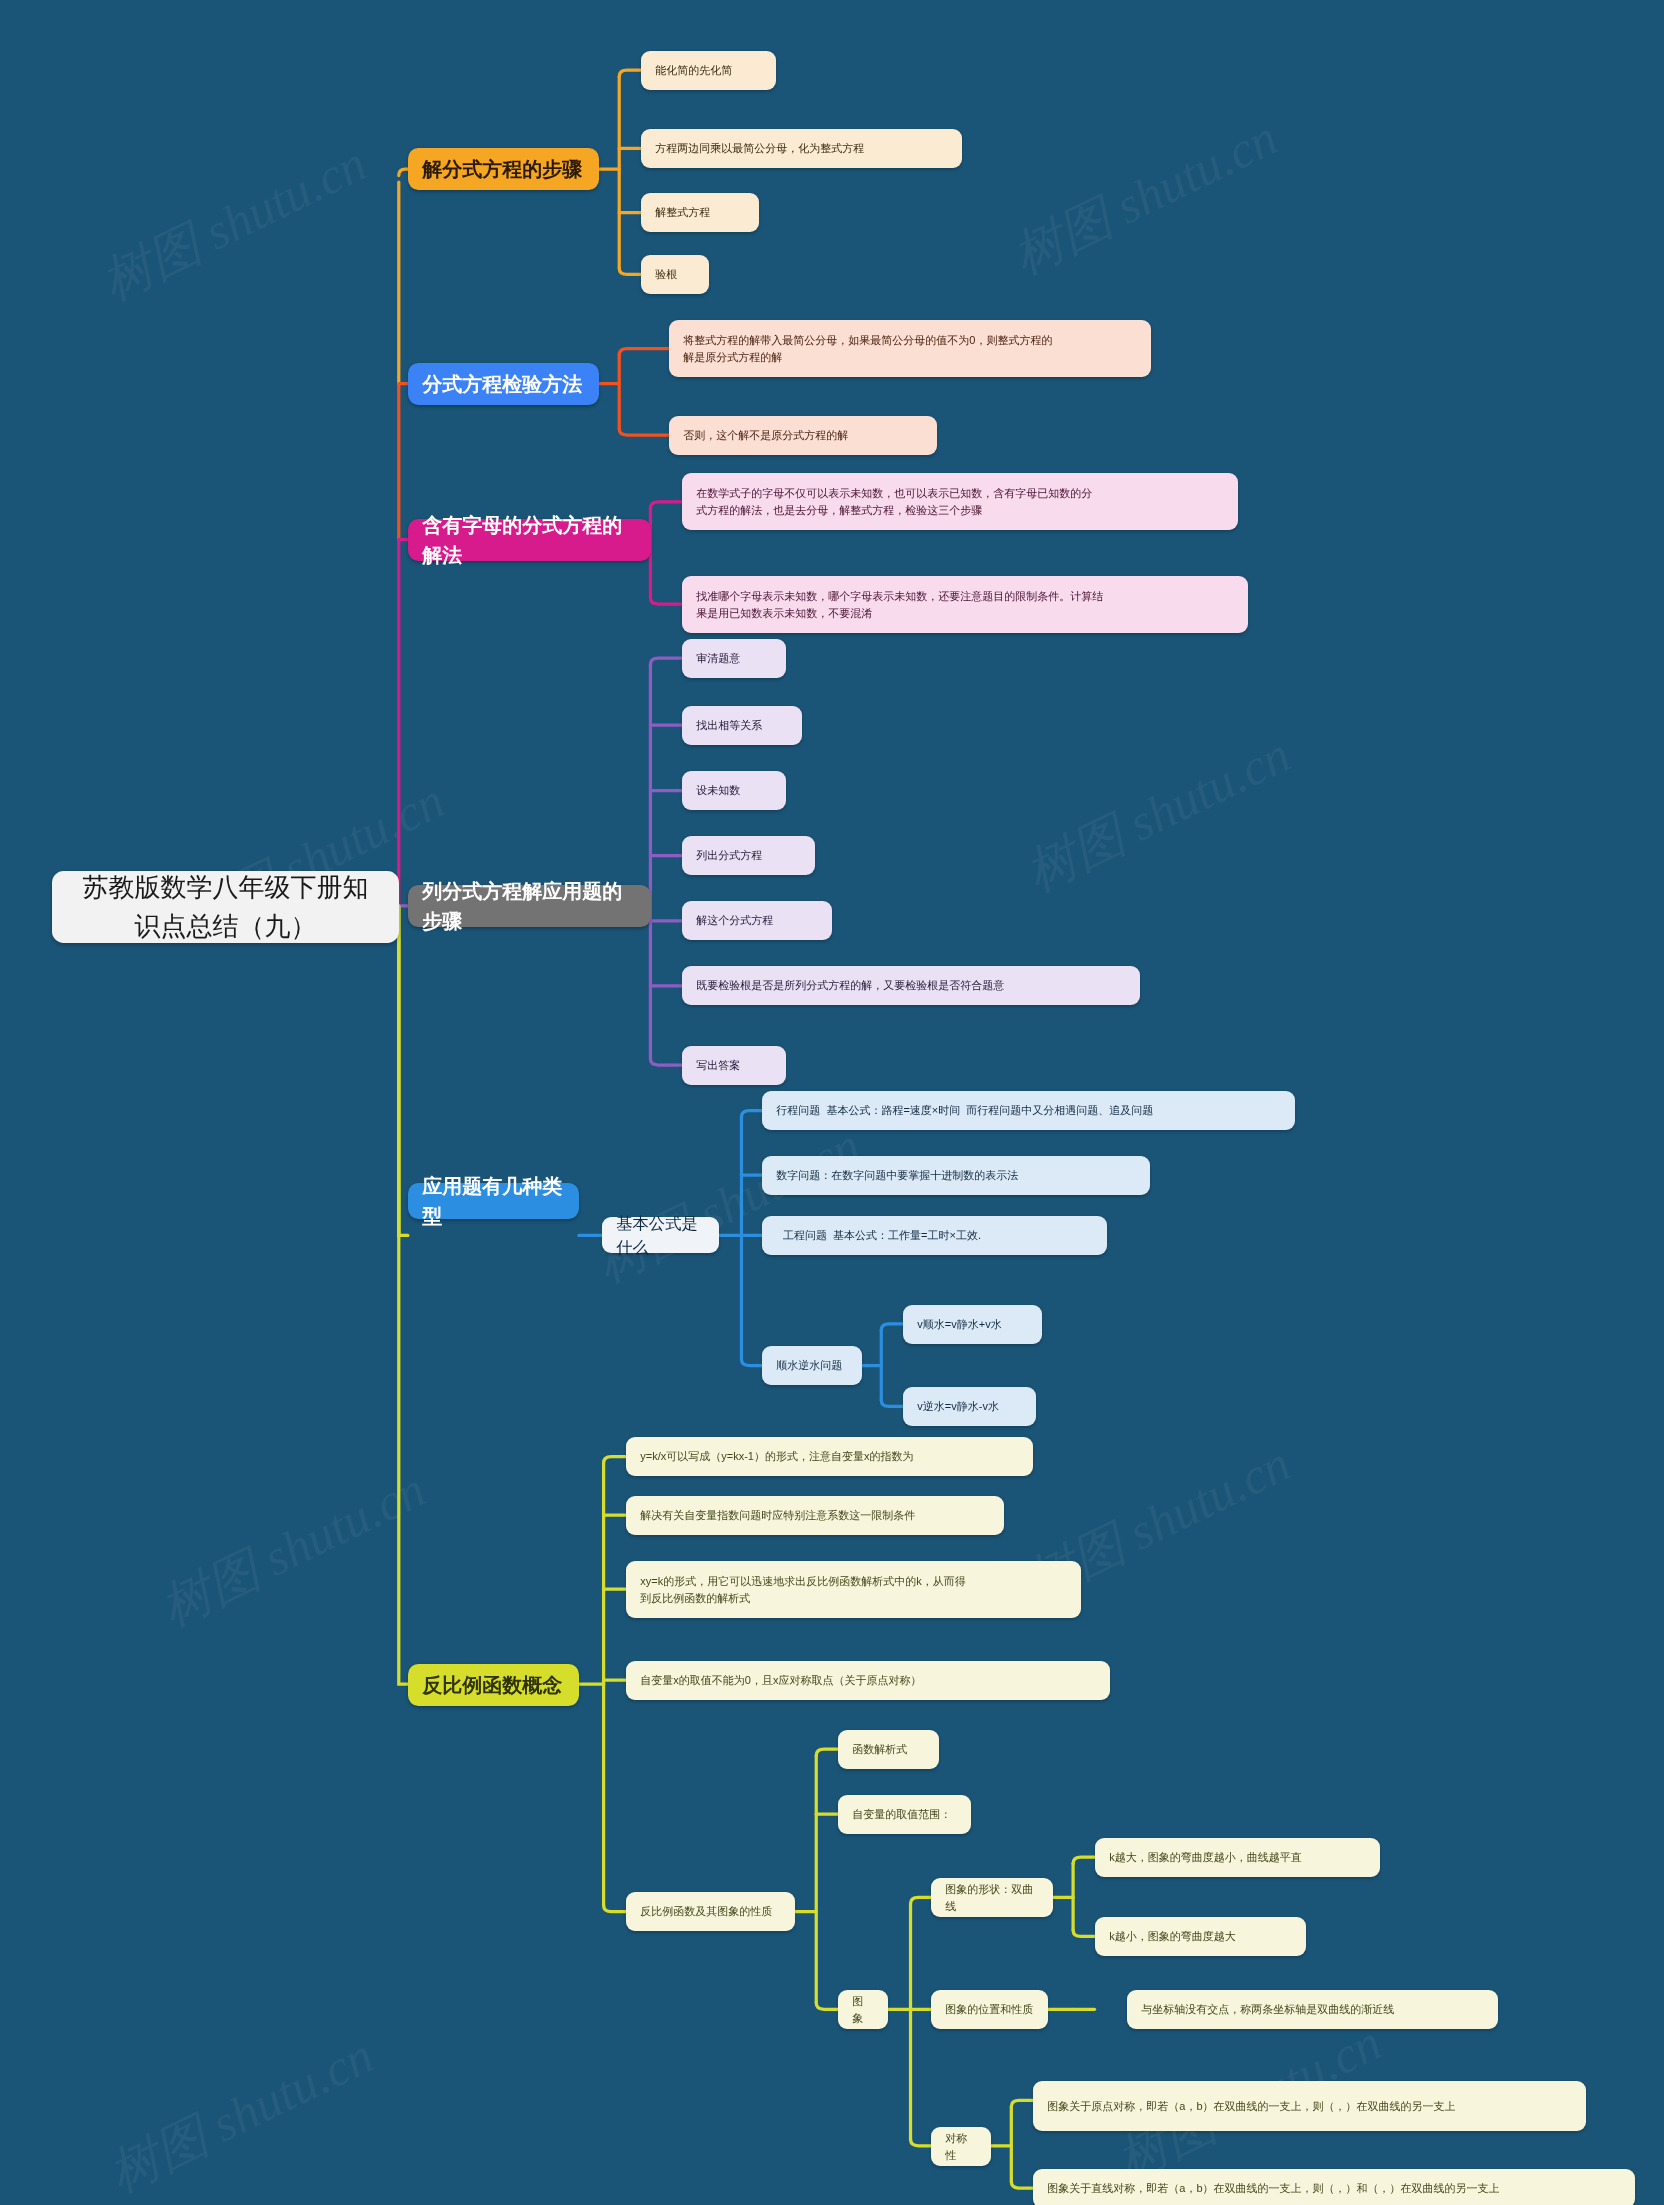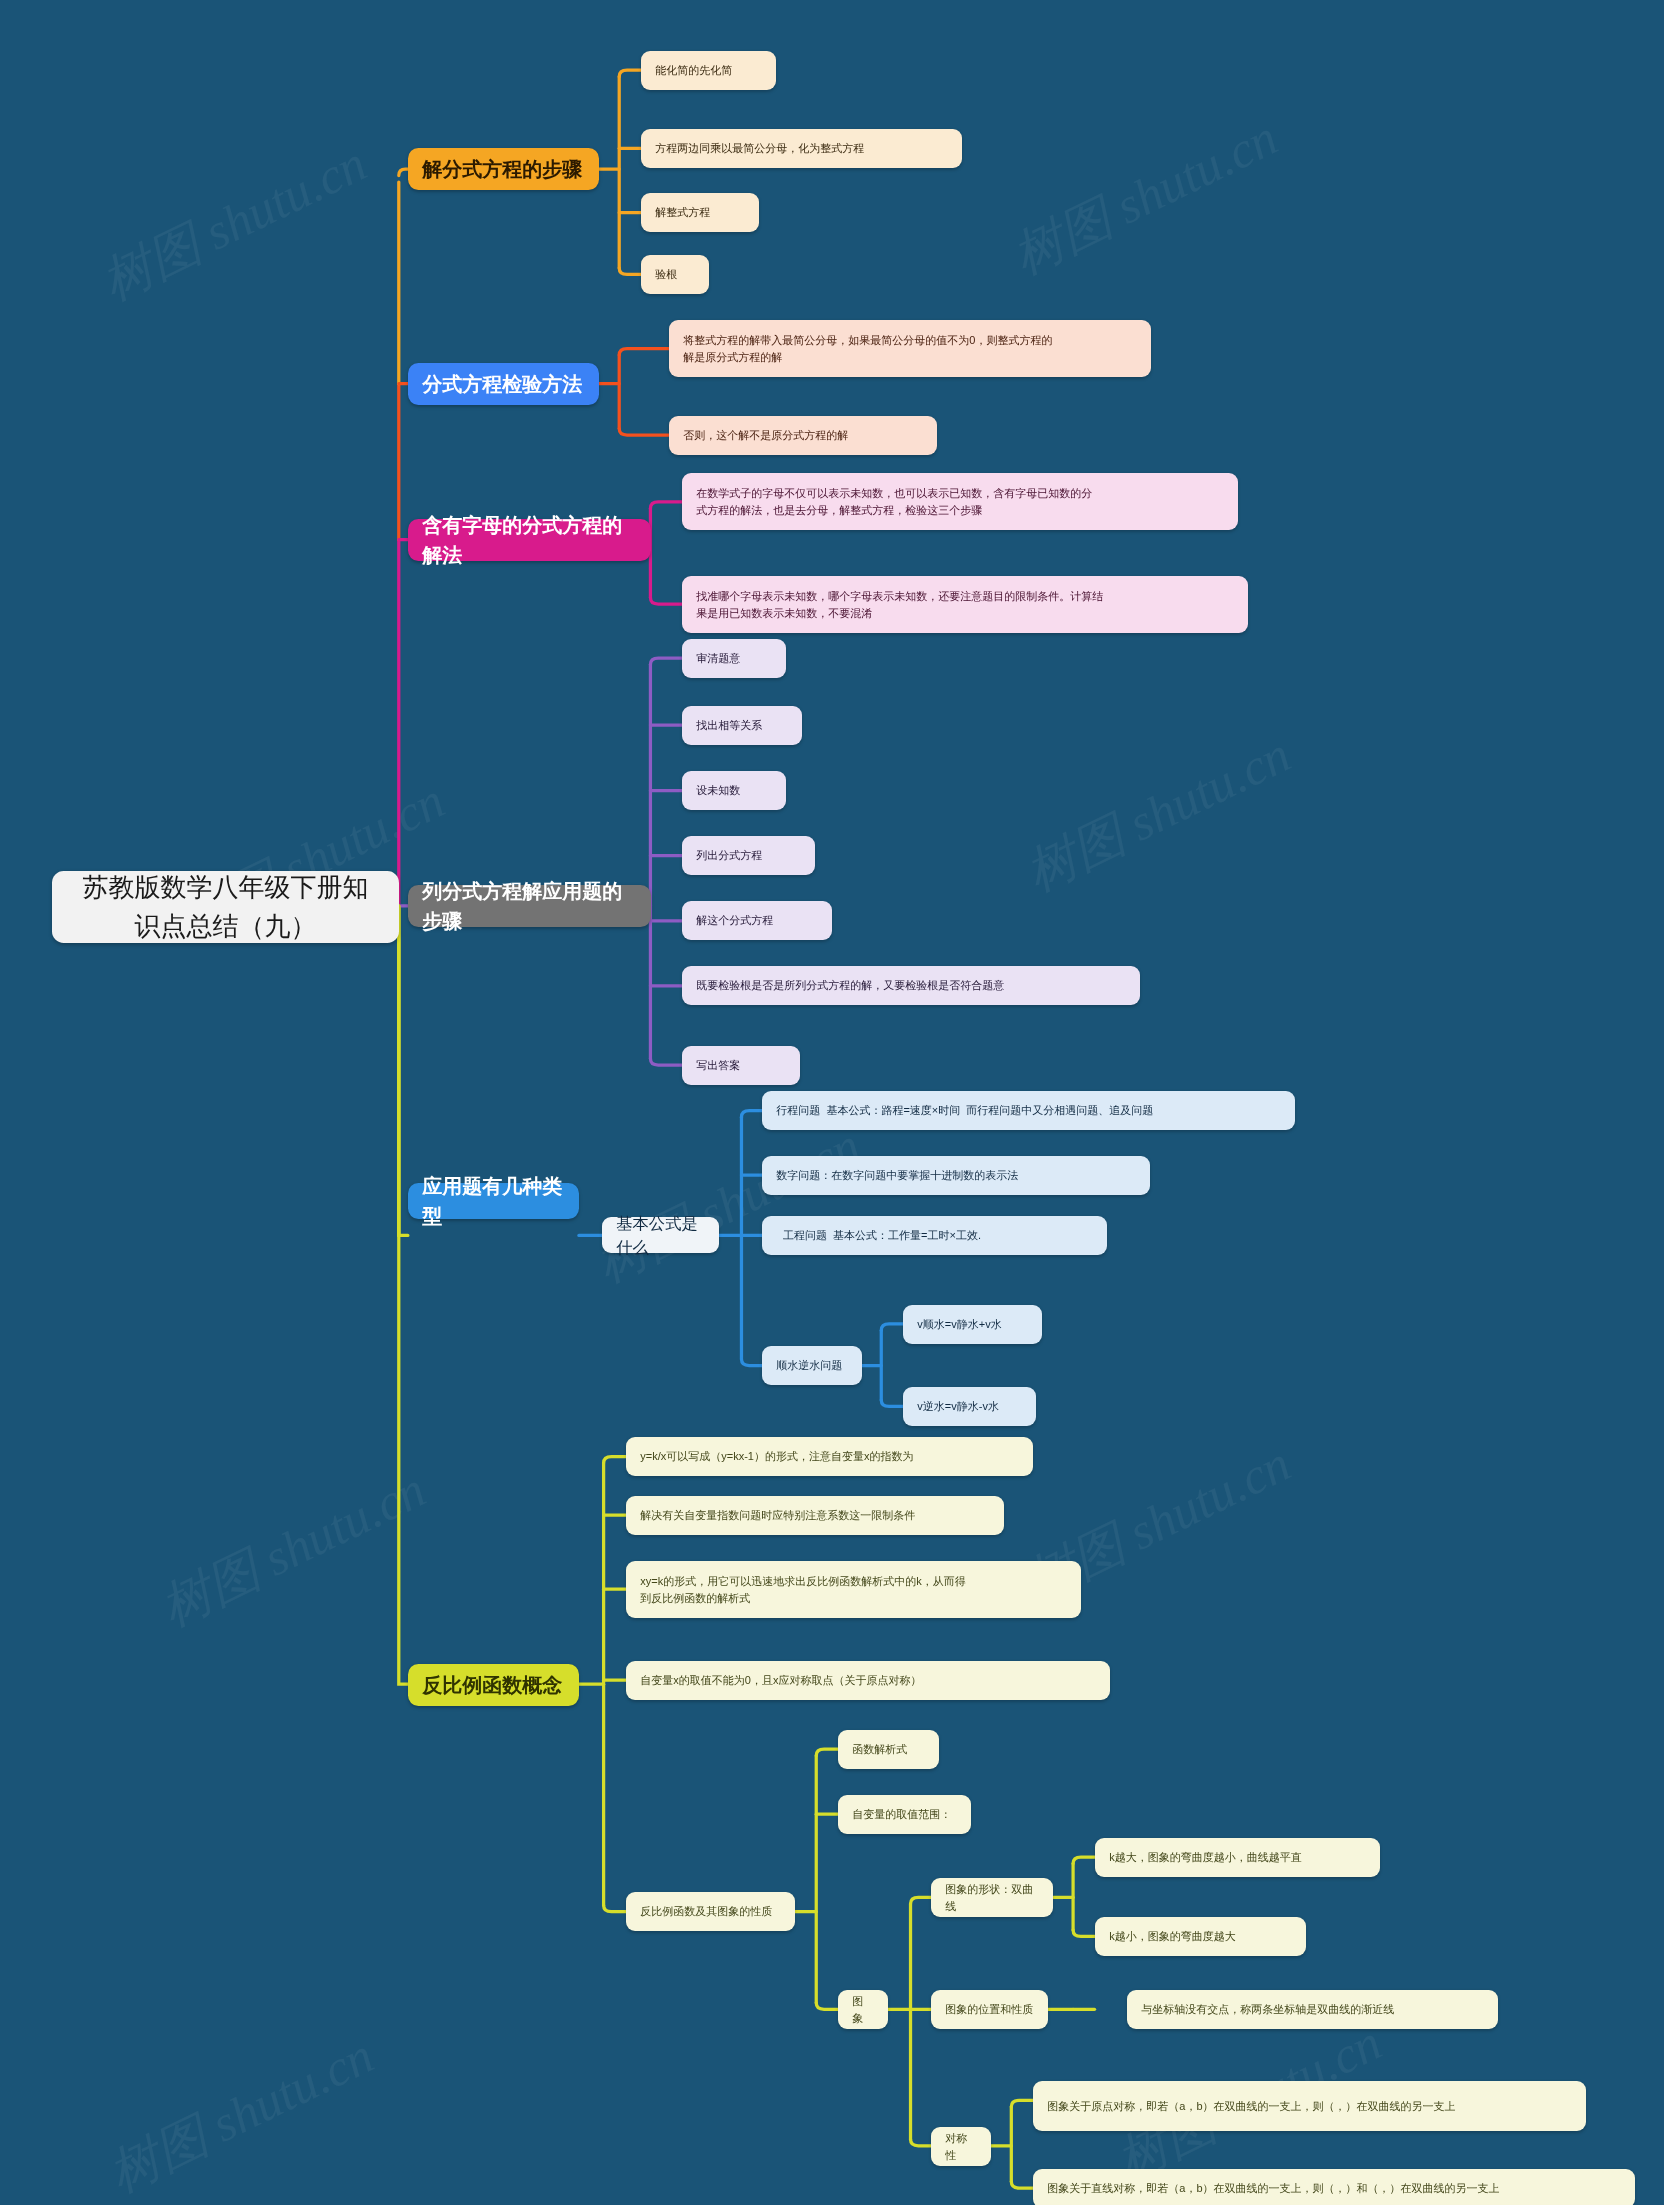--- a/index.html
+++ b/index.html
@@ -161,21 +161,21 @@
   <div class="node leaf l-pink" style="left:682px;top:576px;width:566px;height:57px;">找准哪个字母表示未知数，哪个字母表示未知数，还要注意题目的限制条件。计算结
 果是用已知数表示未知数，不要混淆</div>
 
   <div class="node branch c-purple" style="left:408px;top:885px;width:243px;height:42px;">列分式方程解应用题的步骤</div>
   <div class="node leaf l-purple" style="left:682px;top:639px;width:104px;height:39px;">审清题意</div>
   <div class="node leaf l-purple" style="left:682px;top:706px;width:120px;height:39px;">找出相等关系</div>
   <div class="node leaf l-purple" style="left:682px;top:771px;width:104px;height:39px;">设未知数</div>
   <div class="node leaf l-purple" style="left:682px;top:836px;width:133px;height:39px;">列出分式方程</div>
   <div class="node leaf l-purple" style="left:682px;top:901px;width:150px;height:39px;">解这个分式方程</div>
   <div class="node leaf l-purple" style="left:682px;top:966px;width:458px;height:39px;">既要检验根是否是所列分式方程的解，又要检验根是否符合题意</div>
-  <div class="node leaf l-purple" style="left:682px;top:1046px;width:118px;height:39px;font-family:Liberation Serif, serif;">写出答案</div>
+  <div class="node leaf l-purple" style="left:682px;top:1046px;width:104px;height:39px;font-family:Liberation Serif, serif;">写出答案</div>
 
   <div class="node branch c-blue" style="left:408px;top:1183px;width:171px;height:36px;">应用题有几种类型</div>
   <div class="node mid m-blue" style="left:602px;top:1217px;width:117px;height:36px;">基本公式是什么</div>
   <div class="node leaf l-blue" style="left:762px;top:1091px;width:533px;height:39px;">行程问题  基本公式：路程=速度×时间  而行程问题中又分相遇问题、追及问题</div>
   <div class="node leaf l-blue" style="left:762px;top:1156px;width:388px;height:39px;">数字问题：在数字问题中要掌握十进制数的表示法</div>
   <div class="node leaf l-blue" style="left:762px;top:1216px;width:345px;height:39px;padding-left:21px;">工程问题  基本公式：工作量=工时×工效.</div>
   <div class="node leaf l-blue" style="left:762px;top:1346px;width:100px;height:39px;">顺水逆水问题</div>
   <div class="node leaf l-blue" style="left:903px;top:1305px;width:139px;height:39px;">v顺水=v静水+v水</div>
   <div class="node leaf l-blue" style="left:903px;top:1387px;width:133px;height:39px;">v逆水=v静水-v水</div>
 

